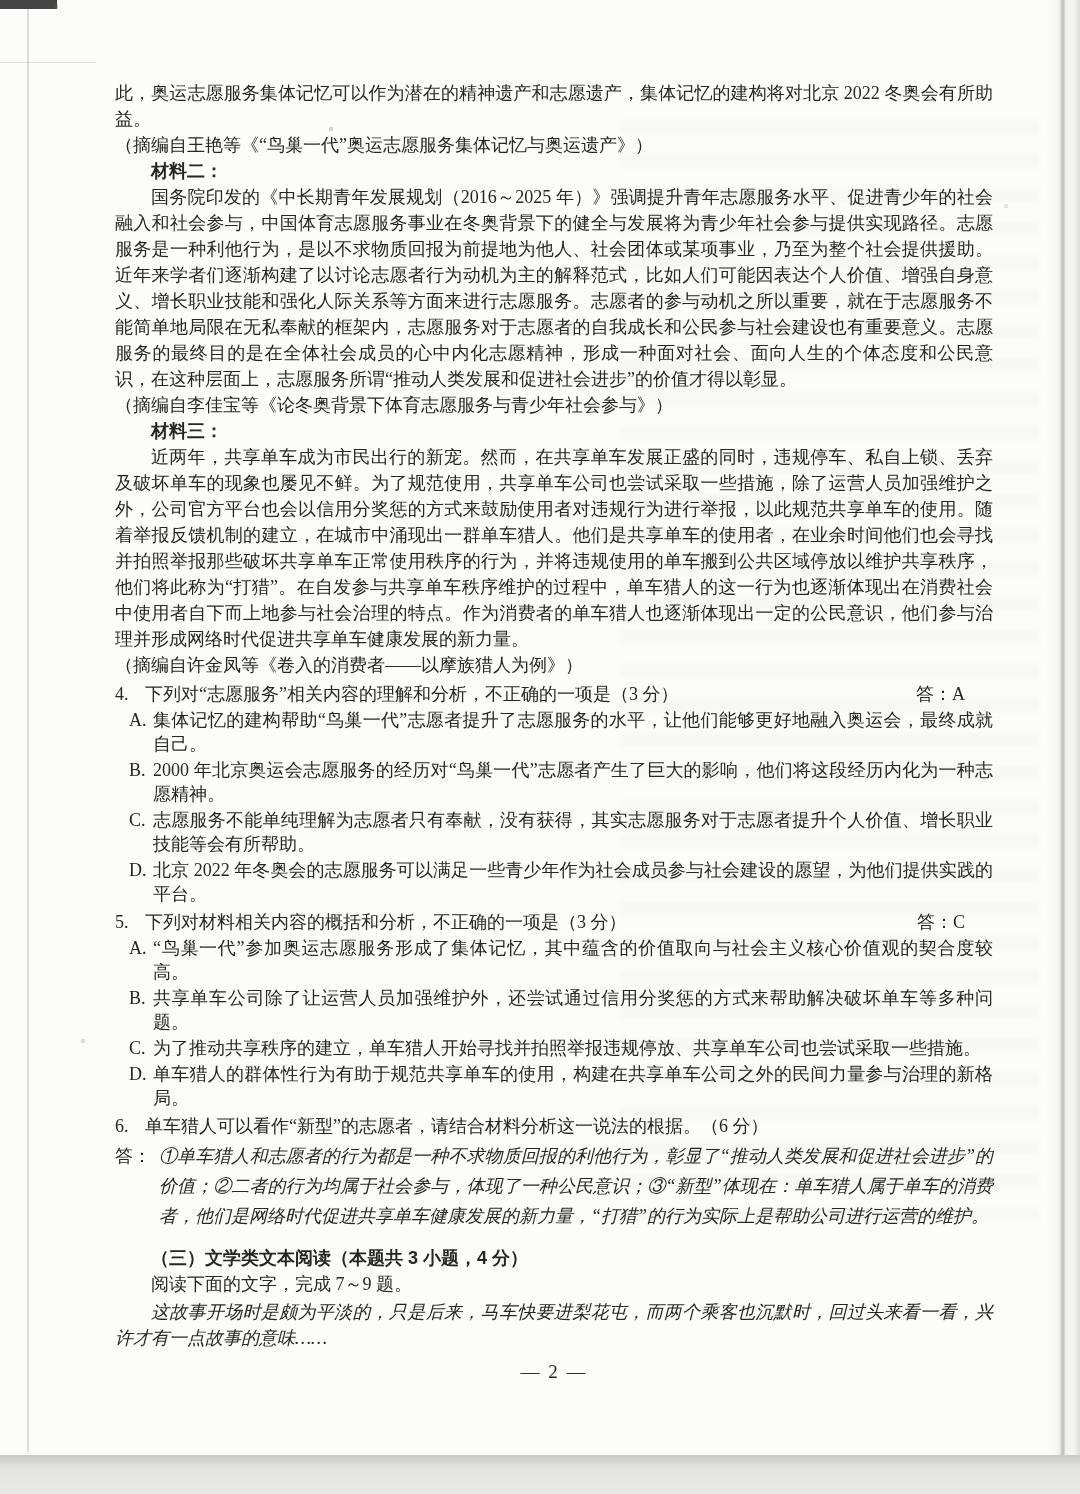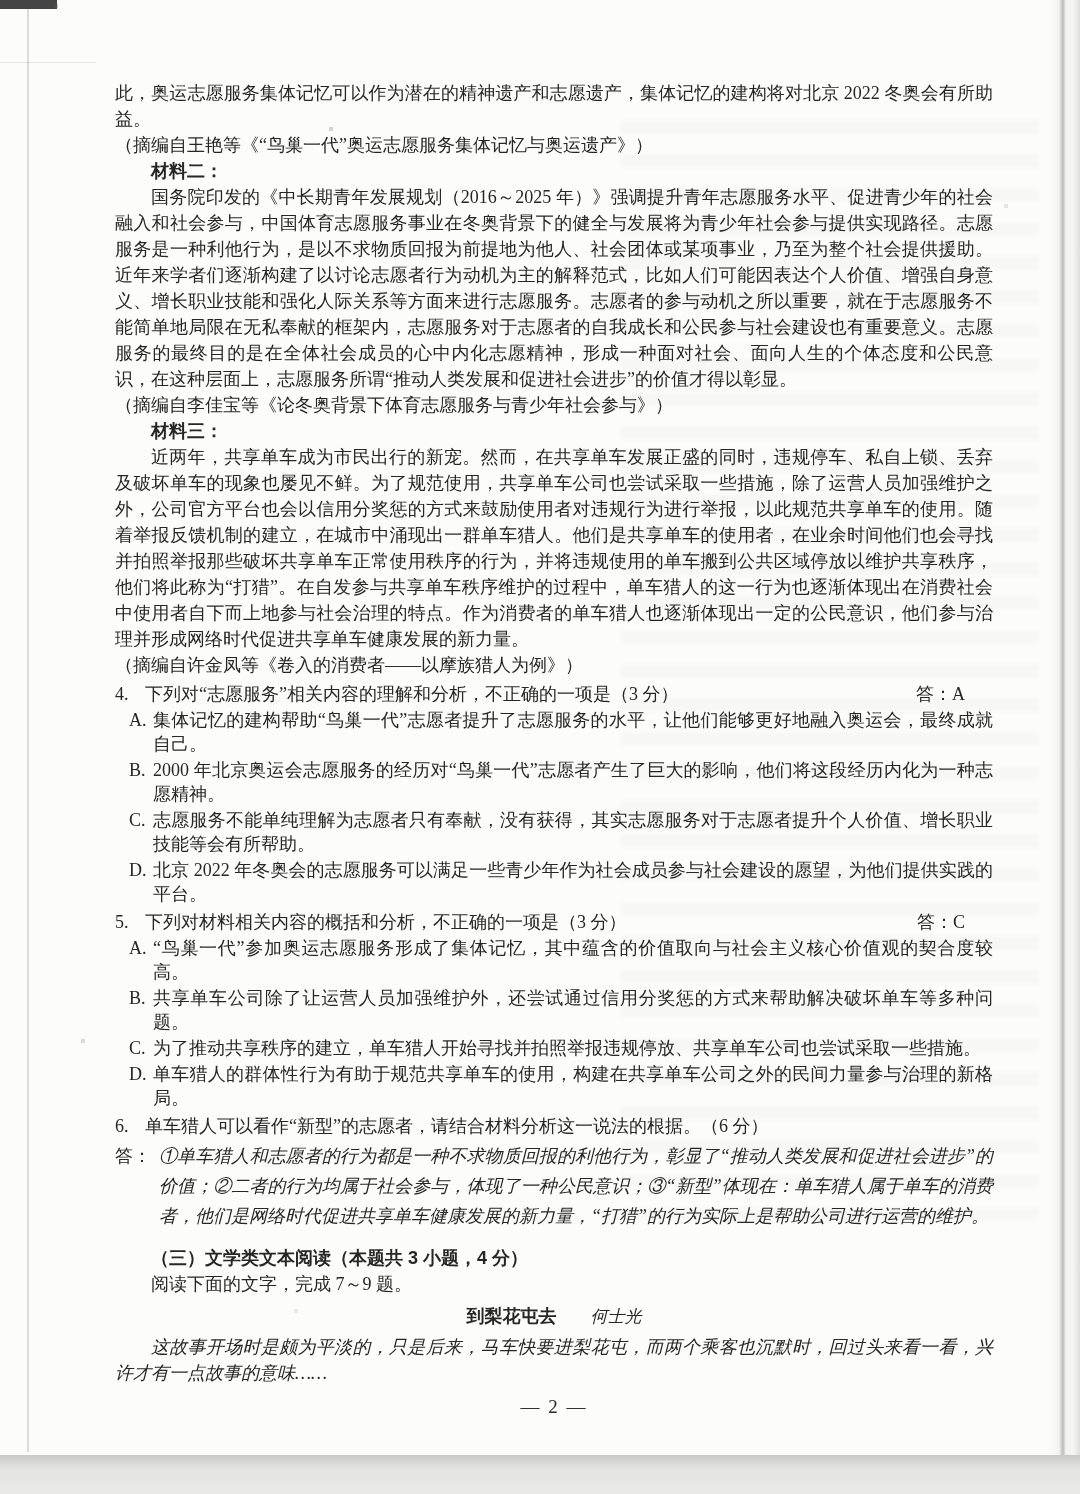--- a/index.html
+++ b/index.html
@@ -168,23 +168,20 @@
         <span class="qstem">单车猎人可以看作“新型”的志愿者，请结合材料分析这一说法的根据。（6 分）</span>
       </div>
       <div class="ansrow">
         <span class="ansprefix">答：</span>
         <span class="anstext">①单车猎人和志愿者的行为都是一种不求物质回报的利他行为，彰显了“推动人类发展和促进社会进步”的价值；②二者的行为均属于社会参与，体现了一种公民意识；③“新型”体现在：单车猎人属于单车的消费者，他们是网络时代促进共享单车健康发展的新力量，“打猎”的行为实际上是帮助公司进行运营的维护。</span>
       </div>
     </div>
 
     <p class="sec3-head hei">（三）文学类文本阅读（本题共 3 小题，4 分）</p>
     <p class="sec3-instr">阅读下面的文字，完成 7～9 题。</p>
-    <p class="titleline">
-      <span class="stitle">到梨花屯去</span><span class="sauthor">何士光</span>
-    </p>
     <p class="indent kai story">这故事开场时是颇为平淡的，只是后来，马车快要进梨花屯，而两个乘客也沉默时，回过头来看一看，兴许才有一点故事的意味……</p>
 
     <p class="footer">— 2 —</p>
 
   </div>
 
   <div class="right-edge"></div>
   <div class="bottom-band"></div>
 
 </div>

